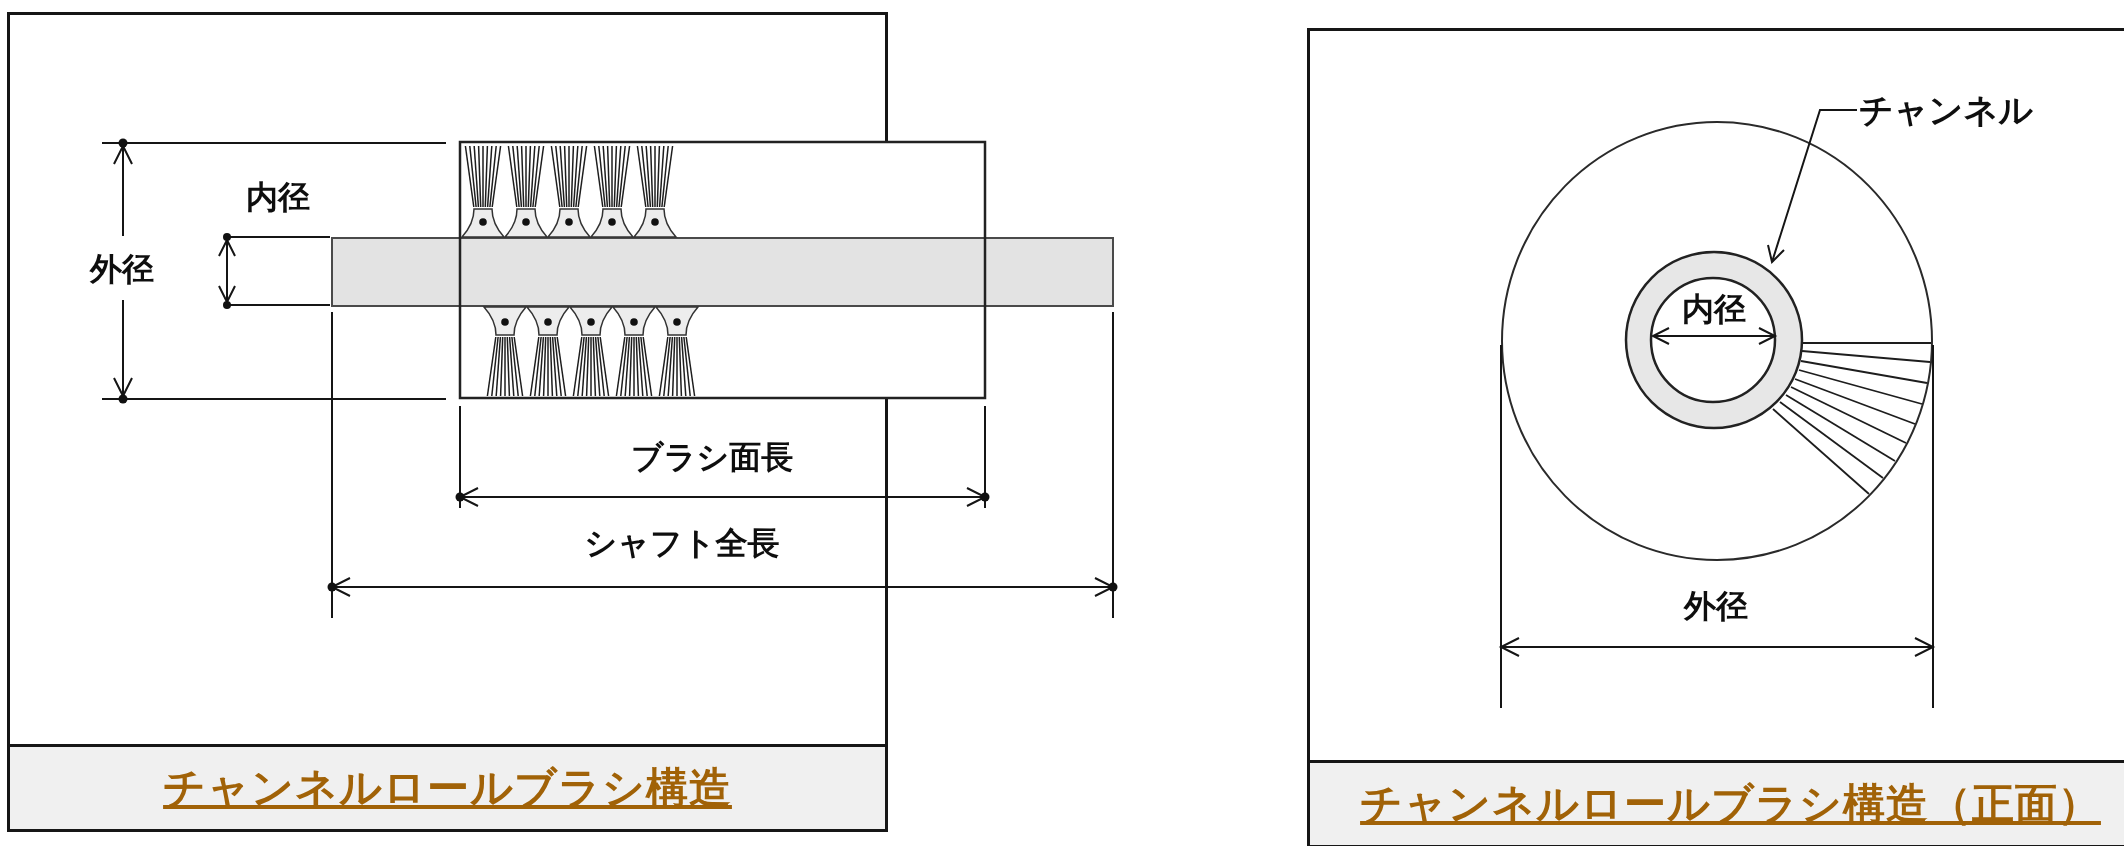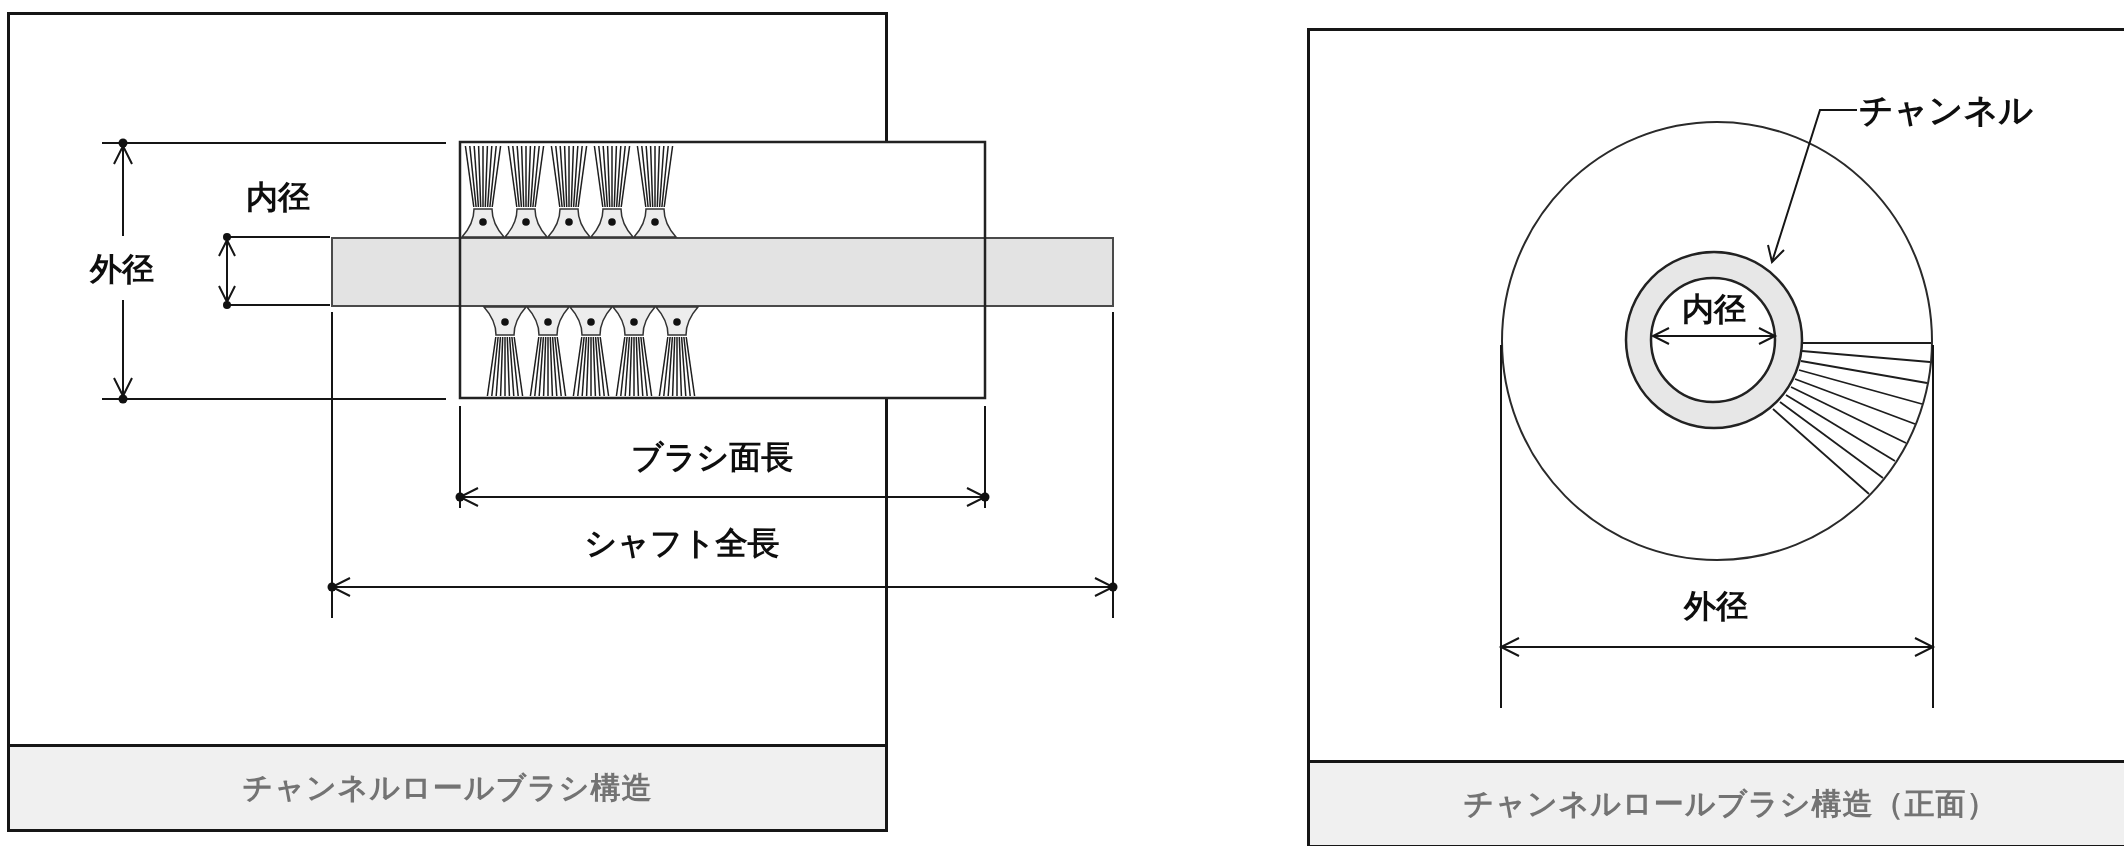--- a/index.html
+++ b/index.html
@@ -1,21 +1,21 @@
 <!DOCTYPE html>
 <html><head>
 <meta charset="utf-8">
 <style>
   html,body{margin:0;padding:0;background:#ffffff;}
   body{width:2124px;height:846px;position:relative;font-family:"Liberation Sans","DejaVu Sans",sans-serif;}
   .panel{position:absolute;top:12px;height:820px;border:3px solid #161616;background:#ffffff;box-sizing:border-box;z-index:1;}
   #panel-side{left:7px;width:881px;}
   #panel-front{left:1307px;width:847px;margin-top:16px;}
   .caption-band{position:absolute;left:0;right:0;bottom:0;height:82px;background:#f0f0f0;border-top:3px solid #161616;display:flex;align-items:center;justify-content:center;}
-  .caption-text{font-size:30px;font-weight:bold;color:#737373;letter-spacing:1px;}
+  .caption-text{font-size:42px;font-weight:bold;color:#a16207;letter-spacing:1px;text-decoration:underline;}
   #artwork{position:absolute;left:0;top:0;z-index:2;pointer-events:none;}
   .dim-label{font-size:32px;font-weight:600;fill:#0e0e0e;}
   .lead-label{font-size:34px;font-weight:600;fill:#0e0e0e;}
 </style>
 </head>
 <body>
 
 <div class="panel" id="panel-side">
   <div class="caption-band">
     <span class="caption-text">チャンネルロールブラシ構造</span>

